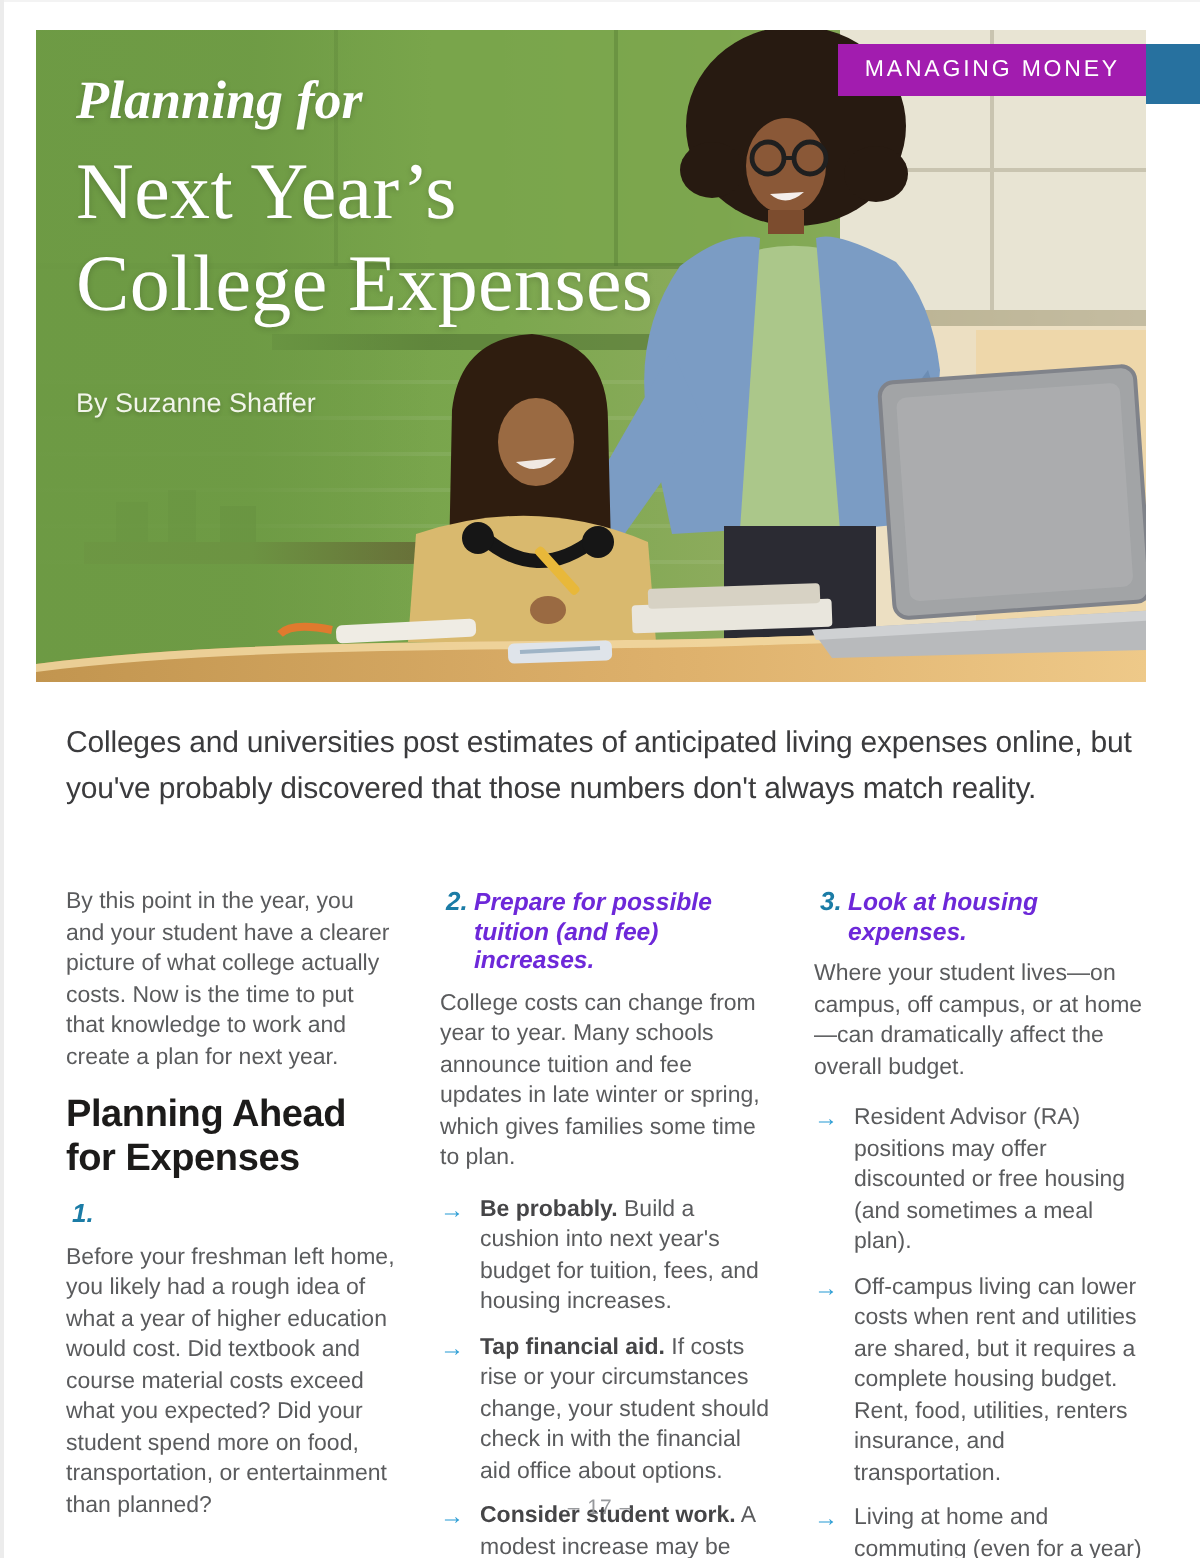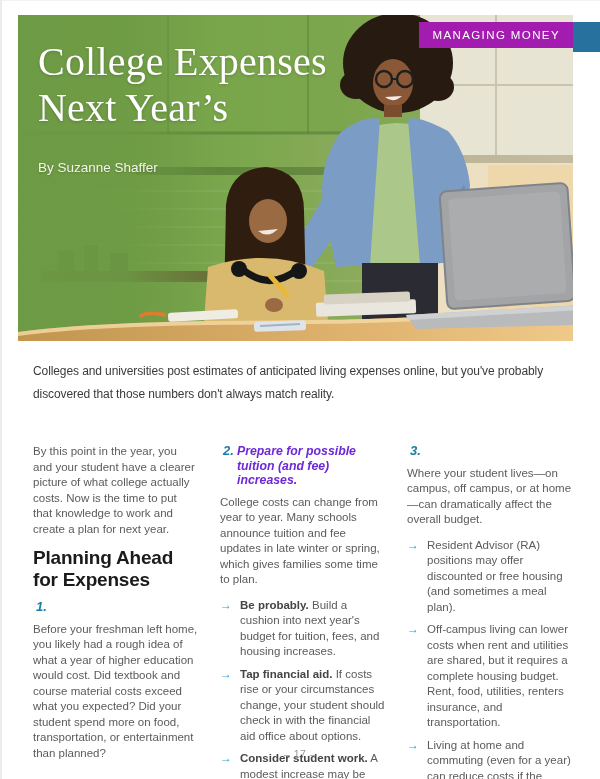--- a/index.html
+++ b/index.html
@@ -28,21 +28,21 @@
   .byline { font-size:13.5px; margin-top:29px; color:#f2f5ea; text-shadow:0 1px 2px rgba(0,0,0,.2); }
   .badge {
     position:absolute; top:7px; right:0; background:#a21caf; color:#fff;
     font-size:11.5px; font-weight:normal; letter-spacing:1.4px;
     line-height:26px; padding:0 13px; white-space:nowrap;
   }
   .badge-tab { position:absolute; top:22px; right:0; width:27px; height:30px; background:#27719f; }
   
   .intro {
     position:absolute; left:33px; top:360px; width:536px;
-    font-size:12px; line-height:23px; color:#3b3b3d; letter-spacing:-.1px;
+    font-size:15px; line-height:23px; color:#3b3b3d; letter-spacing:-.1px;
   }
   
   .columns {
     position:absolute; left:33px; top:444px; width:539px;
     display:grid; grid-template-columns:repeat(3,1fr); column-gap:22px;
   }
   .col { font-size:11.5px; line-height:15.5px; color:#5a5b5d; }
   .col p { margin-bottom:10px; }
   .section-heading {
     font-family:Liberation Sans, sans-serif; font-weight:bold;
@@ -173,23 +173,24 @@
 
       <g transform="rotate(-4 490 240)">
         <rect x="426" y="172" width="128" height="118" rx="7" fill="#a2a4a6" stroke="#80838a" stroke-width="2"></rect>
         <rect x="434" y="180" width="112" height="102" rx="5" fill="#b0b2b4" opacity="0.6"></rect>
       </g>
       <path d="M388,300 L562,290 L556,310 L398,314 Z" fill="#b8babc"></path>
       <path d="M388,300 L562,290 L562,295 L390,305 Z" fill="#cfd1d3"></path>
     </svg>
 
     <div class="title-block">
+      <div class="kicker">Planning for</div>
       <div class="big-title">
+        <div>Next Year’s</div>
         <div>College Expenses</div>
-        <div>Next Year’s</div>
       </div>
       <div class="byline">By Suzanne Shaffer</div>
     </div>
 
     <div class="badge">MANAGING MONEY</div>
   </div>
   <div class="badge-tab"></div>
 
   <p class="intro">Colleges and universities post estimates of anticipated living expenses online, but you've probably discovered that those numbers don't always match reality.</p>
 
@@ -222,20 +223,21 @@
       <div class="bullet">
         <span class="arrow">→</span>
         <span class="lead">Consider student work.</span><span> A modest increase may be manageable with summer earnings and part-time work during the school year.</span>
       </div>
 
     </div>
 
     <div class="col">
       <div class="num-item">
         <span class="num">3.</span>
+        <span class="num-heading">Look at housing expenses.</span>
       </div>
       <p>Where your student lives—on campus, off campus, or at home—can dramatically affect the overall budget.</p>
       <div class="bullet">
         <span class="arrow">→</span>
         <span>Resident Advisor (RA) positions may offer discounted or free housing (and sometimes a meal plan).</span>
       </div>
       <div class="bullet">
         <span class="arrow">→</span>
         <span>Off-campus living can lower costs when rent and utilities are shared, but it requires a complete housing budget. Rent, food, utilities, renters insurance, and transportation.</span>
       </div>

